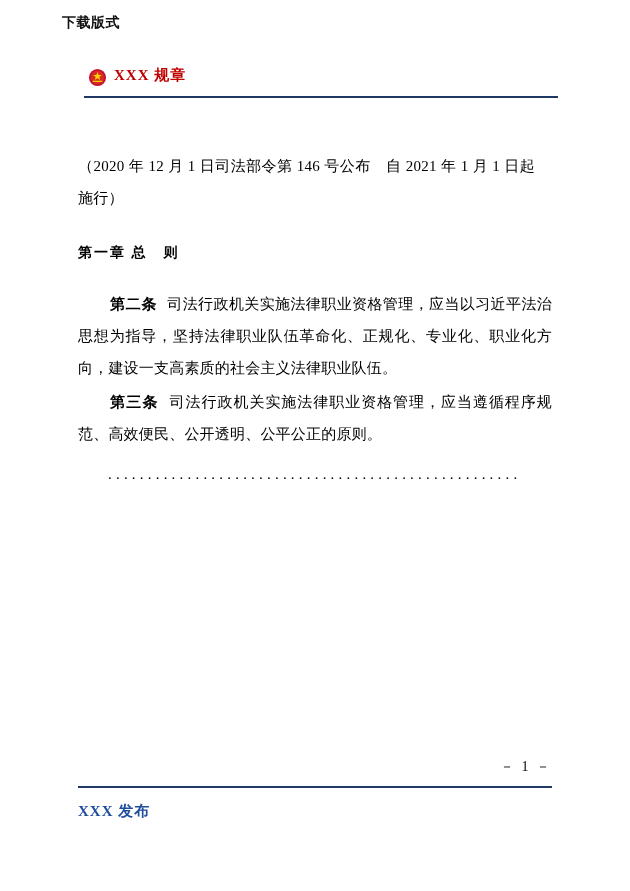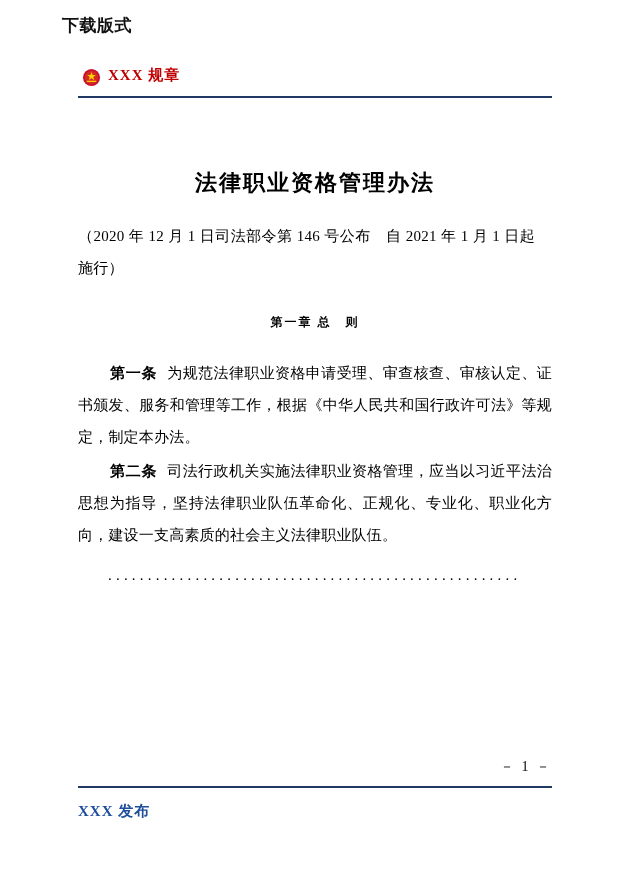--- a/index.html
+++ b/index.html
@@ -19,30 +19,30 @@
     width: 630px;
     height: 891px;
     box-sizing: border-box;
   }
   .download-tag {
     position: absolute;
     top: 14px;
     left: 62px;
     font-family: "Liberation Sans", sans-serif;
     font-weight: bold;
-    font-size: 17px;
+    font-size: 14px;
     letter-spacing: 0.5px;
     color: #111111;
   }
 
   
   .doc-header {
     position: absolute;
     top: 66px;
-    left: 78px;
+    left: 84px;
     width: 474px;
     height: 40px;
   }
   .emblem {
     position: absolute;
     left: 4px;
     top: 2px;
     width: 19px;
     height: 19px;
   }
@@ -83,23 +83,22 @@
   }
   .promulgation {
     font-size: 15px;
     line-height: 32px;
     text-align: justify;
     text-indent: 0;
     margin: 0 17px 26px 0;
     letter-spacing: 0.3px;
   }
   .chapter {
-    text-align: center;
     font-weight: bold;
-    font-size: 12px;
+    font-size: 14px;
     letter-spacing: 2px;
     margin: 30px 0 26px 0;
   }
   .para {
     font-size: 15px;
     line-height: 32px;
     text-align: justify;
     text-indent: 32px;
     margin: 0 0 2px 0;
     letter-spacing: 0.2px;
@@ -163,34 +162,33 @@
         <polygon points="10,4.2 11.2,7.3 14.5,7.4 11.9,9.4 12.8,12.6 10,10.8 7.2,12.6 8.1,9.4 5.5,7.4 8.8,7.3" fill="#ffd100"></polygon>
         <rect x="5" y="13.4" width="10" height="1.3" fill="#ffd100"></rect>
       </svg>
     </span>
     <span class="header-label">XXX 规章</span>
     <div class="header-rule"></div>
   </div>
 
   <div class="content">
 
-    <div class="doc-title">法律职业资格管理办法</div>
 
     <div class="promulgation">（2020 年 12 月 1 日司法部令第 146 号公布　自 2021 年 1 月 1 日起施行）</div>
 
     <div class="chapter">第一章 总　则</div>
 
-    <p class="para">
-      <span class="art-num">第一条</span><span class="art-gap"></span><span>为规范法律职业资格申请受理、审查核查、审核认定、证书颁发、服务和管理等工作，根据《中华人民共和国行政许可法》等规定，制定本办法。</span>
-    </p>
 
     <p class="para">
       <span class="art-num">第二条</span><span class="art-gap"></span><span>司法行政机关实施法律职业资格管理，应当以习近平法治思想为指导，坚持法律职业队伍革命化、正规化、专业化、职业化方向，建设一支高素质的社会主义法律职业队伍。</span>
     </p>
 
+    <p class="para">
+      <span class="art-num">第三条</span><span class="art-gap"></span><span>司法行政机关实施法律职业资格管理，应当遵循程序规范、高效便民、公开透明、公平公正的原则。</span>
+    </p>
 
 
     <div class="dots">....................................................</div>
   </div>
 
   <div class="footer">
     <div class="page-number">－ 1 －</div>
     <div class="footer-rule"></div>
     <div class="issuer">XXX 发布</div>
   </div>

